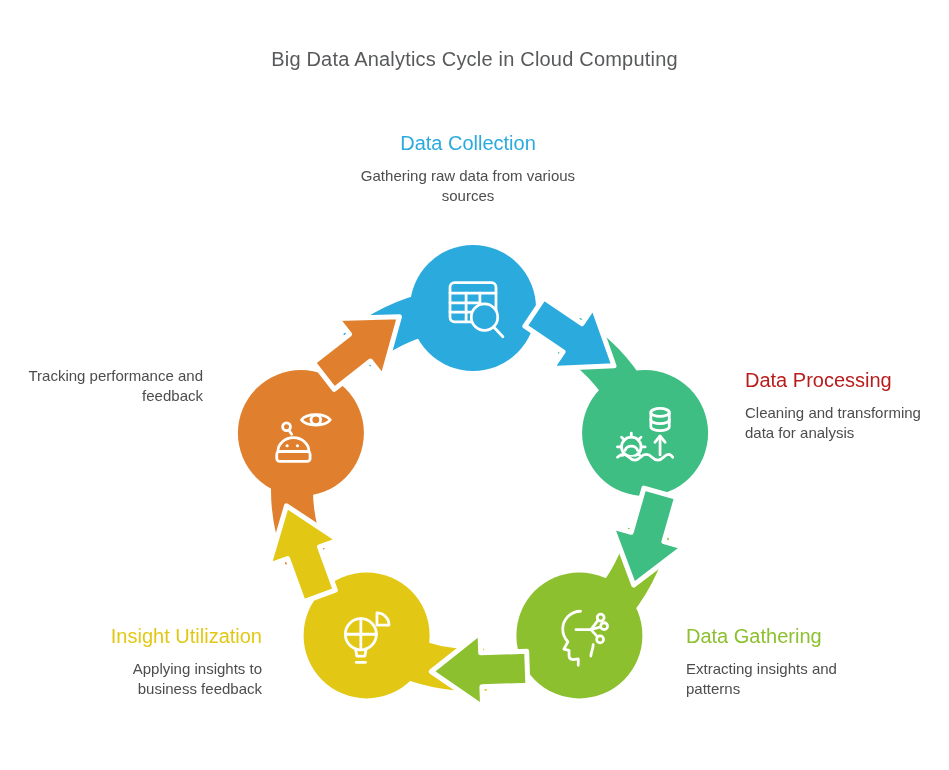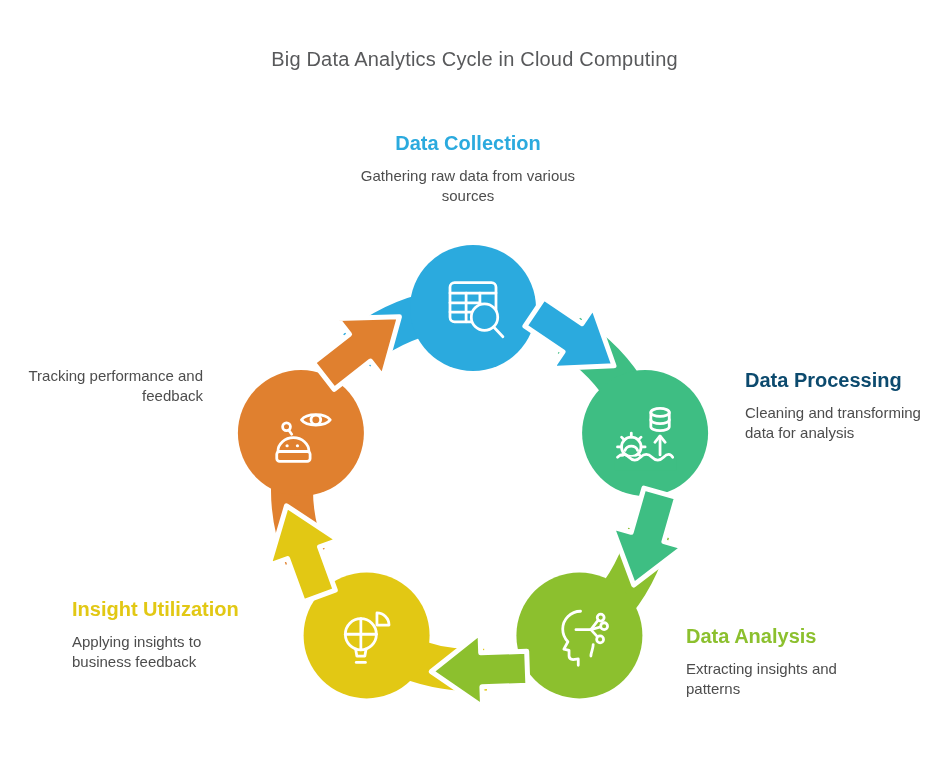--- a/index.html
+++ b/index.html
@@ -6,26 +6,26 @@
   .canvas{
     position:relative;width:949px;height:770px;background:#ffffff;overflow:hidden;
     font-family:"Liberation Sans",sans-serif;
   }
   .diagram-title{
     position:absolute;top:48px;left:0;width:100%;text-align:center;
     font-size:20px;color:#58595b;letter-spacing:.2px;
   }
   #cycle-svg{position:absolute;left:0;top:0;}
   .stage-block{position:absolute;}
-  .stage-heading{font-size:20px;font-weight:bold;line-height:24px;margin:0 0 11px 0;}
+  .stage-heading{font-size:20px;font-weight:normal;line-height:24px;margin:0 0 11px 0;}
   .stage-desc{font-size:15px;line-height:20px;color:#4d4d4d;margin:0;}
   .stage-data-collection{left:358px;top:131px;width:220px;text-align:center;}
   .stage-data-processing{left:745px;top:368px;width:178px;text-align:left;}
   .stage-data-analysis{left:686px;top:624px;width:180px;text-align:left;}
-  .stage-insight-utilization{left:72px;top:597px;width:190px;text-align:left;}
+  .stage-insight-utilization{left:72px;top:624px;width:190px;text-align:right;}
   .stage-continuous-monitoring{left:23px;top:366px;width:180px;text-align:right;}
 </style>
 </head>
 <body>
 
 <div class="canvas">
 
   <div class="diagram-title">Big Data Analytics Cycle in Cloud Computing</div>
 
   <svg id="cycle-svg" width="949" height="770" viewBox="0 0 949 770">
@@ -111,26 +111,26 @@
         </g>
       </g>
     </svg>
 
   <div class="stage-block stage-data-collection">
     <div class="stage-heading" style="color: rgb(43, 170, 222);">Data Collection</div>
     <div class="stage-desc">Gathering raw data from various sources</div>
   </div>
 
   <div class="stage-block stage-data-processing">
-    <div class="stage-heading" style="color: #0c4a6e;">Data Processing</div>
+    <div class="stage-heading" style="color: #b91c1c;">Data Processing</div>
     <div class="stage-desc">Cleaning and transforming data for analysis</div>
   </div>
 
   <div class="stage-block stage-data-analysis">
-    <div class="stage-heading" style="color: rgb(140, 192, 46);">Data Analysis</div>
+    <div class="stage-heading" style="color: rgb(140, 192, 46);">Data Gathering</div>
     <div class="stage-desc">Extracting insights and patterns</div>
   </div>
 
   <div class="stage-block stage-insight-utilization">
     <div class="stage-heading" style="color: rgb(226, 200, 20);">Insight Utilization</div>
     <div class="stage-desc">Applying insights to business feedback</div>
   </div>
 
   <div class="stage-block stage-continuous-monitoring">
     <div class="stage-desc">Tracking performance and feedback</div>

